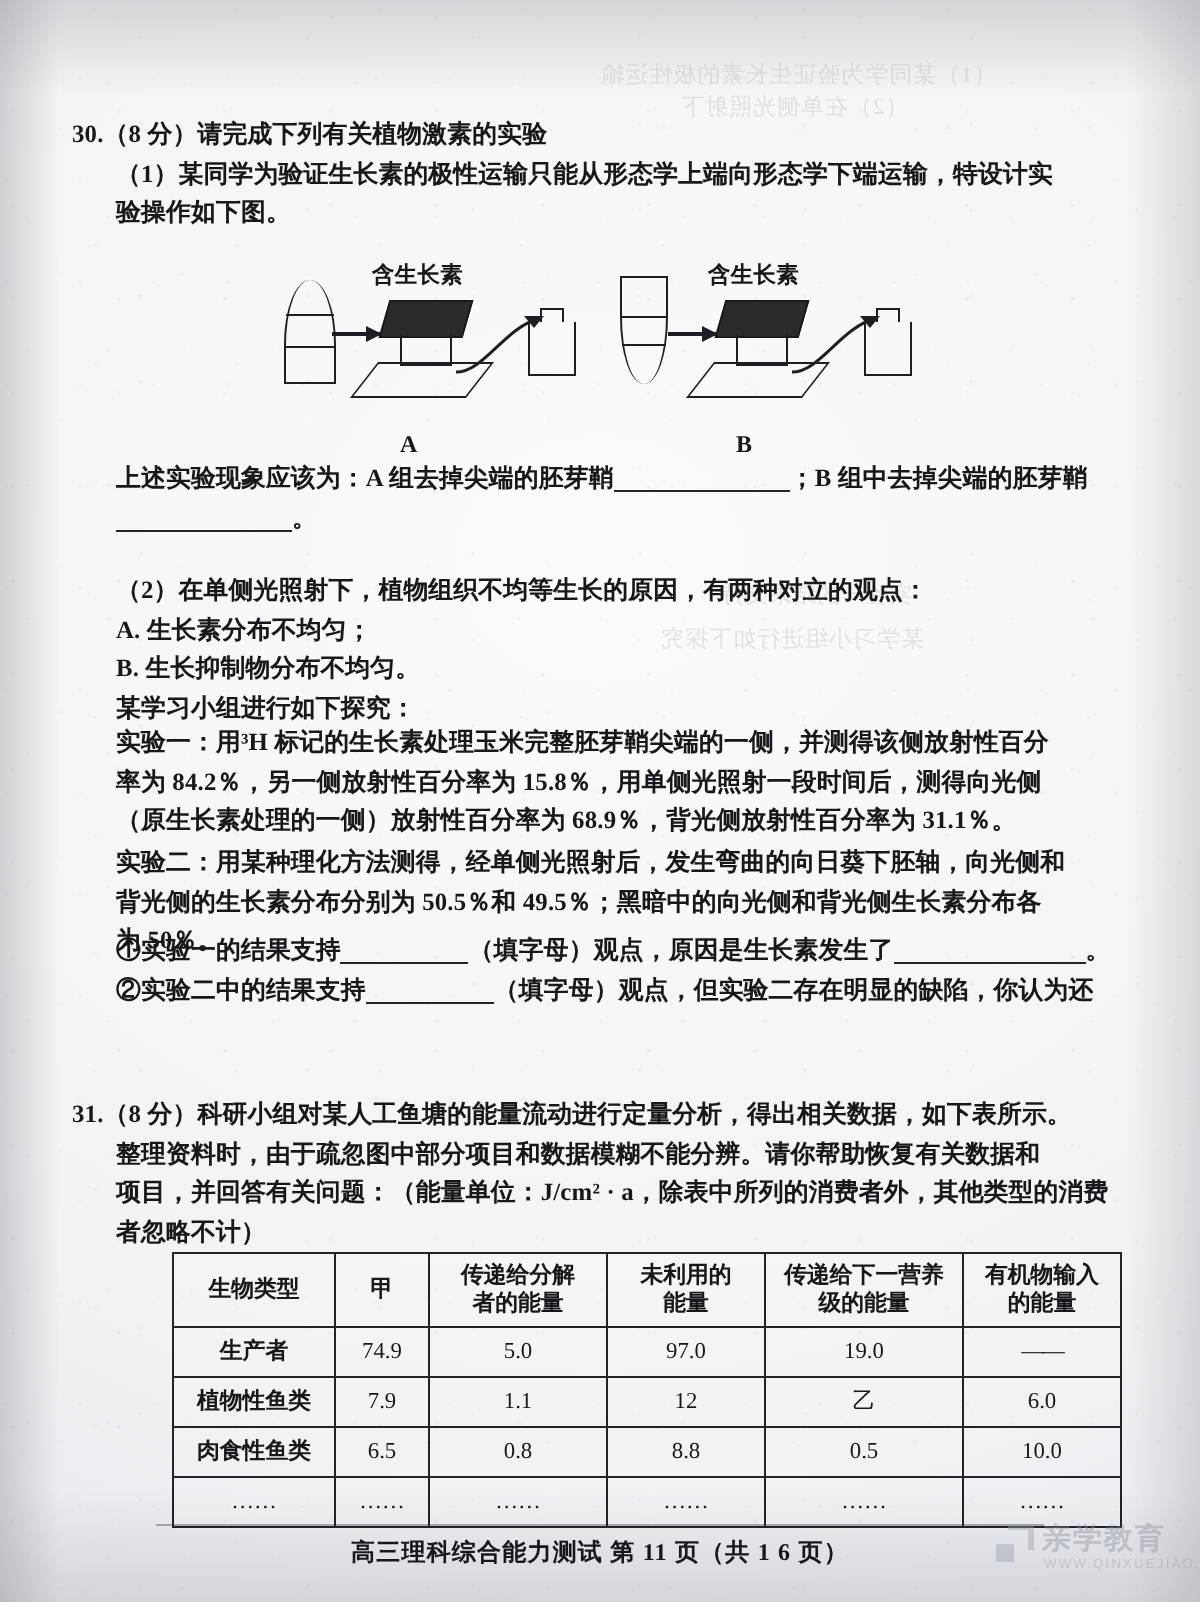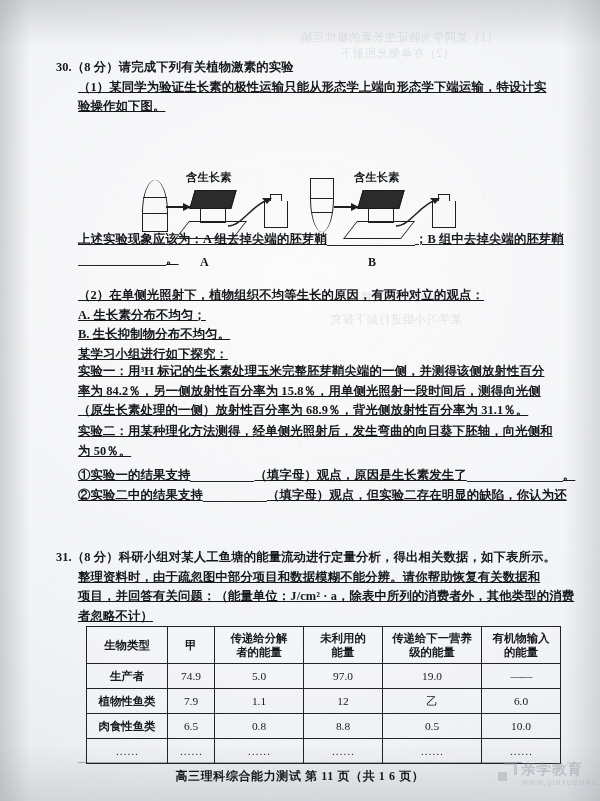--- a/index.html
+++ b/index.html
@@ -51,49 +51,49 @@
     color: #a9adb6;
     opacity: .30;
     font-size: 11.5px;
     letter-spacing: .5px;
     transform: scaleX(-1);
     white-space: nowrap;
     pointer-events: none;
     font-family: "Liberation Serif", serif;
   }
 
-  .q-block { position: absolute; margin-left: 20px; }
+  .q-block { position: absolute; }
 
   .line {
     font-size: 12.4px;
     line-height: 19.6px;
     white-space: nowrap;
     letter-spacing: .1px;
   }
   .bold { font-weight: bold; }
-  .indent { padding-left: 22px; text-decoration: underline; }
+  .indent { padding-left: 22px; }
 
   .blank {
     display: inline-block;
     border-bottom: 1px solid #23262b;
     vertical-align: -3px;
   }
   .b-md { width: 64px; }
   .b-lg { width: 88px; }
   .b-xl { width: 96px; }
 
   
   .diagram {
     position: absolute;
     left: 140px;
     top: 128px;
     width: 330px;
     height: 100px;
   }
-  .setup { position: absolute; top: 0; width: 160px; height: 100px; margin-top: 40px; }
+  .setup { position: absolute; top: 0; width: 160px; height: 100px; }
   .setup.a { left: 0; }
   .setup.b { left: 168px; }
 
   .coleoptile-label {
     position: absolute;
     top: 2px; left: 46px;
     font-size: 11.2px;
     font-weight: bold;
     white-space: nowrap;
     letter-spacing: .2px;
@@ -395,20 +395,21 @@
     </div>
 
     <div class="q-block" style="left:36px; top:362px; width:545px;">
       <div class="line bold indent">实验一：用³H 标记的生长素处理玉米完整胚芽鞘尖端的一侧，并测得该侧放射性百分</div>
       <div class="line bold indent">率为 84.2％，另一侧放射性百分率为 15.8％，用单侧光照射一段时间后，测得向光侧</div>
       <div class="line bold indent">（原生长素处理的一侧）放射性百分率为 68.9％，背光侧放射性百分率为 31.1％。</div>
     </div>
 
     <div class="q-block" style="left:36px; top:422px; width:545px;">
       <div class="line bold indent">实验二：用某种理化方法测得，经单侧光照射后，发生弯曲的向日葵下胚轴，向光侧和</div>
+      <div class="line bold indent">背光侧的生长素分布分别为 50.5％和 49.5％；黑暗中的向光侧和背光侧生长素分布各</div>
       <div class="line bold indent">为 50％。</div>
     </div>
 
     <div class="q-block" style="left:36px; top:466px; width:545px;">
       <div class="line bold indent">
         <span>①实验一的结果支持</span><span class="blank b-md"></span><span>（填字母）观点，原因是生长素发生了</span><span class="blank b-xl"></span><span>。</span>
       </div>
       <div class="line bold indent">
         <span>②实验二中的结果支持</span><span class="blank b-md"></span><span>（填字母）观点，但实验二存在明显的缺陷，你认为还</span>
       </div>

